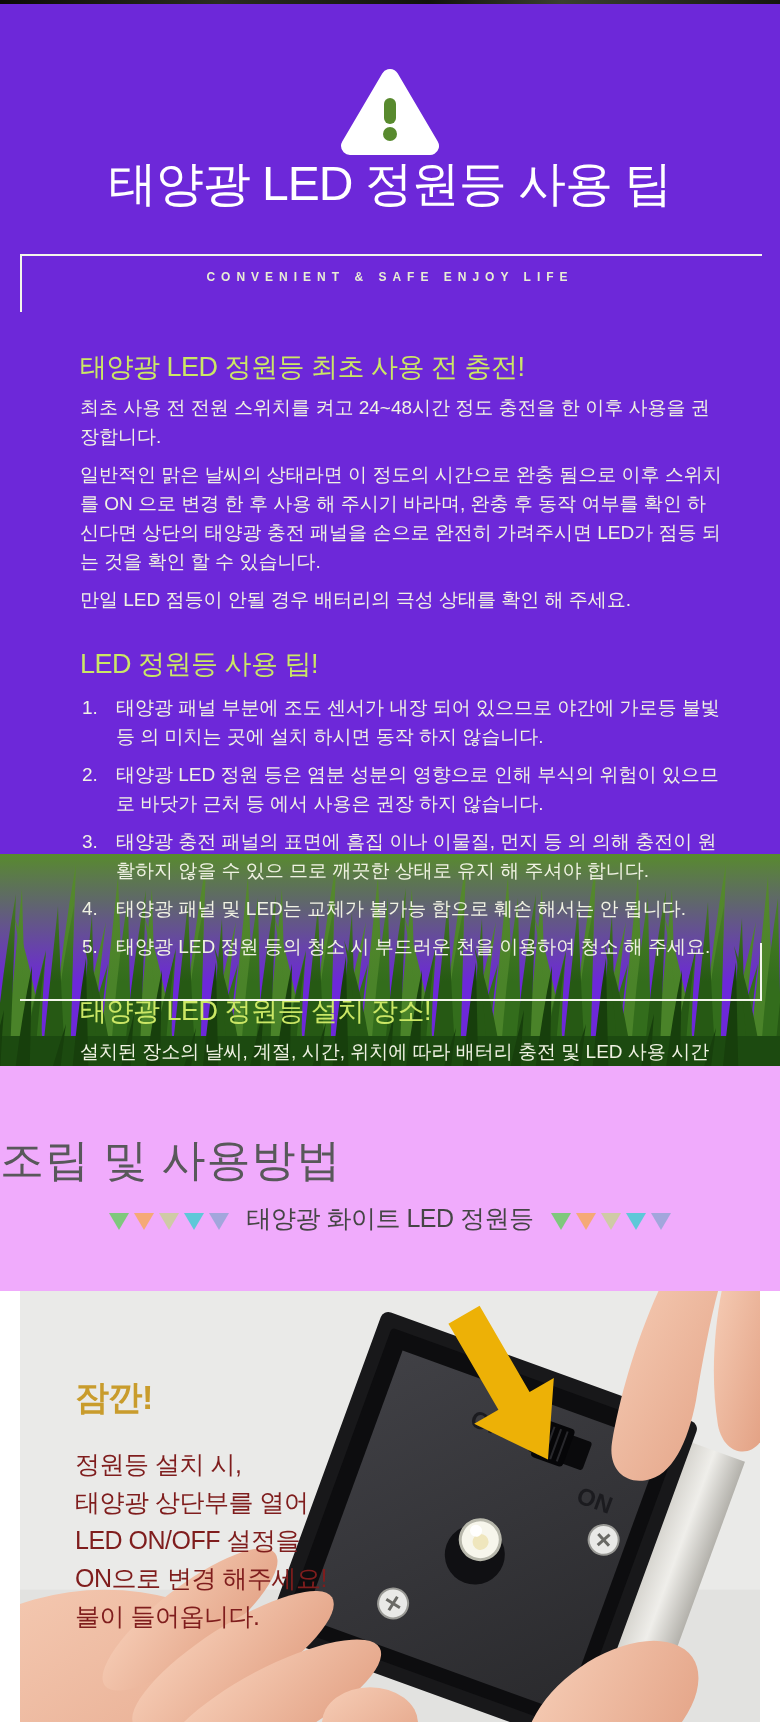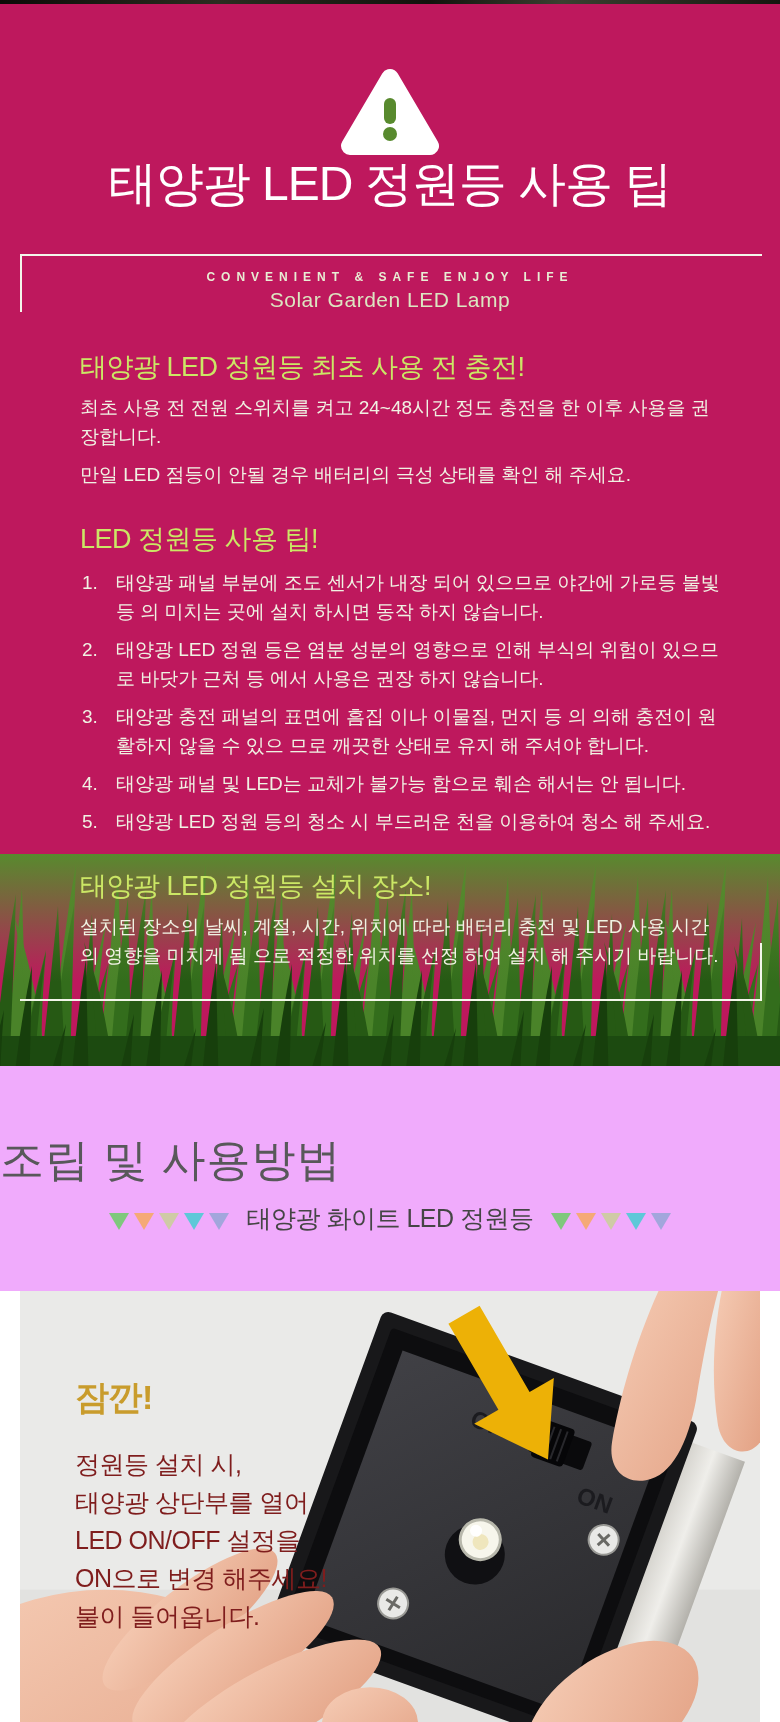--- a/index.html
+++ b/index.html
@@ -3,21 +3,21 @@
 <meta charset="utf-8">
 <style>
   * { margin:0; padding:0; box-sizing:border-box; }
   html,body { width:780px; background:#ffffff; font-family:"Liberation Sans","DejaVu Sans",sans-serif; }
   .page { width:780px; height:1722px; overflow:hidden; position:relative; background:#fff; }
 
   
   .top-strip { height:4px; background:linear-gradient(90deg,#0c0b07,#2a2d20 28%,#11130c 55%,#3a4030 72%,#15170f); }
 
   
-  .hero { position:relative; height:1062px; background:#be185d; overflow:hidden; }
+  .hero { position:relative; height:1062px; background:#6d28d9; overflow:hidden; }
   .warn-icon { position:absolute; top:62px; left:50%; transform:translateX(-50%); }
   .hero-title { position:absolute; top:150px; width:100%; text-align:center; font-size:48px; line-height:60px; font-weight:400; color:#ffffff; letter-spacing:-1px; }
   .frame-top { position:absolute; left:20px; right:18px; top:250px; height:58px; border-top:2px solid #f3f6ea; border-left:2px solid #f3f6ea; }
   .frame-bottom { position:absolute; left:20px; right:18px; bottom:65px; height:58px; border-bottom:2px solid #f3f6ea; border-right:2px solid #f3f6ea; z-index:3; }
   .tagline-en { position:absolute; top:266px; width:100%; text-align:center; font-size:12px; letter-spacing:6px; color:#e8eed4; font-weight:700; }
   .tagline-sub { position:absolute; top:284px; width:100%; text-align:center; font-size:21px; color:#dce6c1; letter-spacing:.5px; }
 
   .content { position:absolute; top:346px; left:80px; right:58px; z-index:2; }
   .sec { margin-bottom:33px; }
   .sec-heading { font-size:27px; line-height:34px; font-weight:400; color:#cbe765; letter-spacing:-.5px; }
@@ -58,27 +58,27 @@
     <svg class="warn-icon" width="104" height="94" viewBox="0 0 104 94">
       <path d="M52 12 L92 80 L12 80 Z" fill="#ffffff" stroke="#ffffff" stroke-width="18" stroke-linejoin="round"></path>
       <rect x="46" y="32" width="12" height="26" rx="6" fill="#588a2e"></rect>
       <circle cx="52" cy="68" r="7" fill="#588a2e"></circle>
     </svg>
 
     <div class="hero-title">태양광 LED 정원등 사용 팁</div>
 
     <div class="frame-top"></div>
     <div class="tagline-en">CONVENIENT &amp; SAFE ENJOY LIFE</div>
-    <div class="tagline-sub">Solar Garden LED Lamp</div>
 
     <div class="content">
 
       <div class="sec">
         <div class="sec-heading">태양광 LED 정원등 최초 사용 전 충전!</div>
         <p>최초 사용 전 전원 스위치를 켜고 24~48시간 정도 충전을 한 이후 사용을 권장합니다.</p>
+        <p>일반적인 맑은 날씨의 상태라면 이 정도의 시간으로 완충 됨으로 이후 스위치를 ON 으로 변경 한 후 사용 해 주시기 바라며, 완충 후 동작 여부를 확인 하신다면 상단의 태양광 충전 패널을 손으로 완전히 가려주시면 LED가 점등 되는 것을 확인 할 수 있습니다.</p>
         <p>만일 LED 점등이 안될 경우 배터리의 극성 상태를 확인 해 주세요.</p>
       </div>
 
       <div class="sec">
         <div class="sec-heading">LED 정원등 사용 팁!</div>
         <ol>
           <li>태양광 패널 부분에 조도 센서가 내장 되어 있으므로 야간에 가로등 불빛 등 의 미치는 곳에 설치 하시면 동작 하지 않습니다.</li>
           <li>태양광 LED 정원 등은 염분 성분의 영향으로 인해 부식의 위험이 있으므로 바닷가 근처 등 에서 사용은 권장 하지 않습니다.</li>
           <li>태양광 충전 패널의 표면에 흠집 이나 이물질, 먼지 등 의 의해 충전이 원활하지 않을 수 있으 므로 깨끗한 상태로 유지 해 주셔야 합니다.</li>
           <li>태양광 패널 및 LED는 교체가 불가능 함으로 훼손 해서는 안 됩니다.</li>

